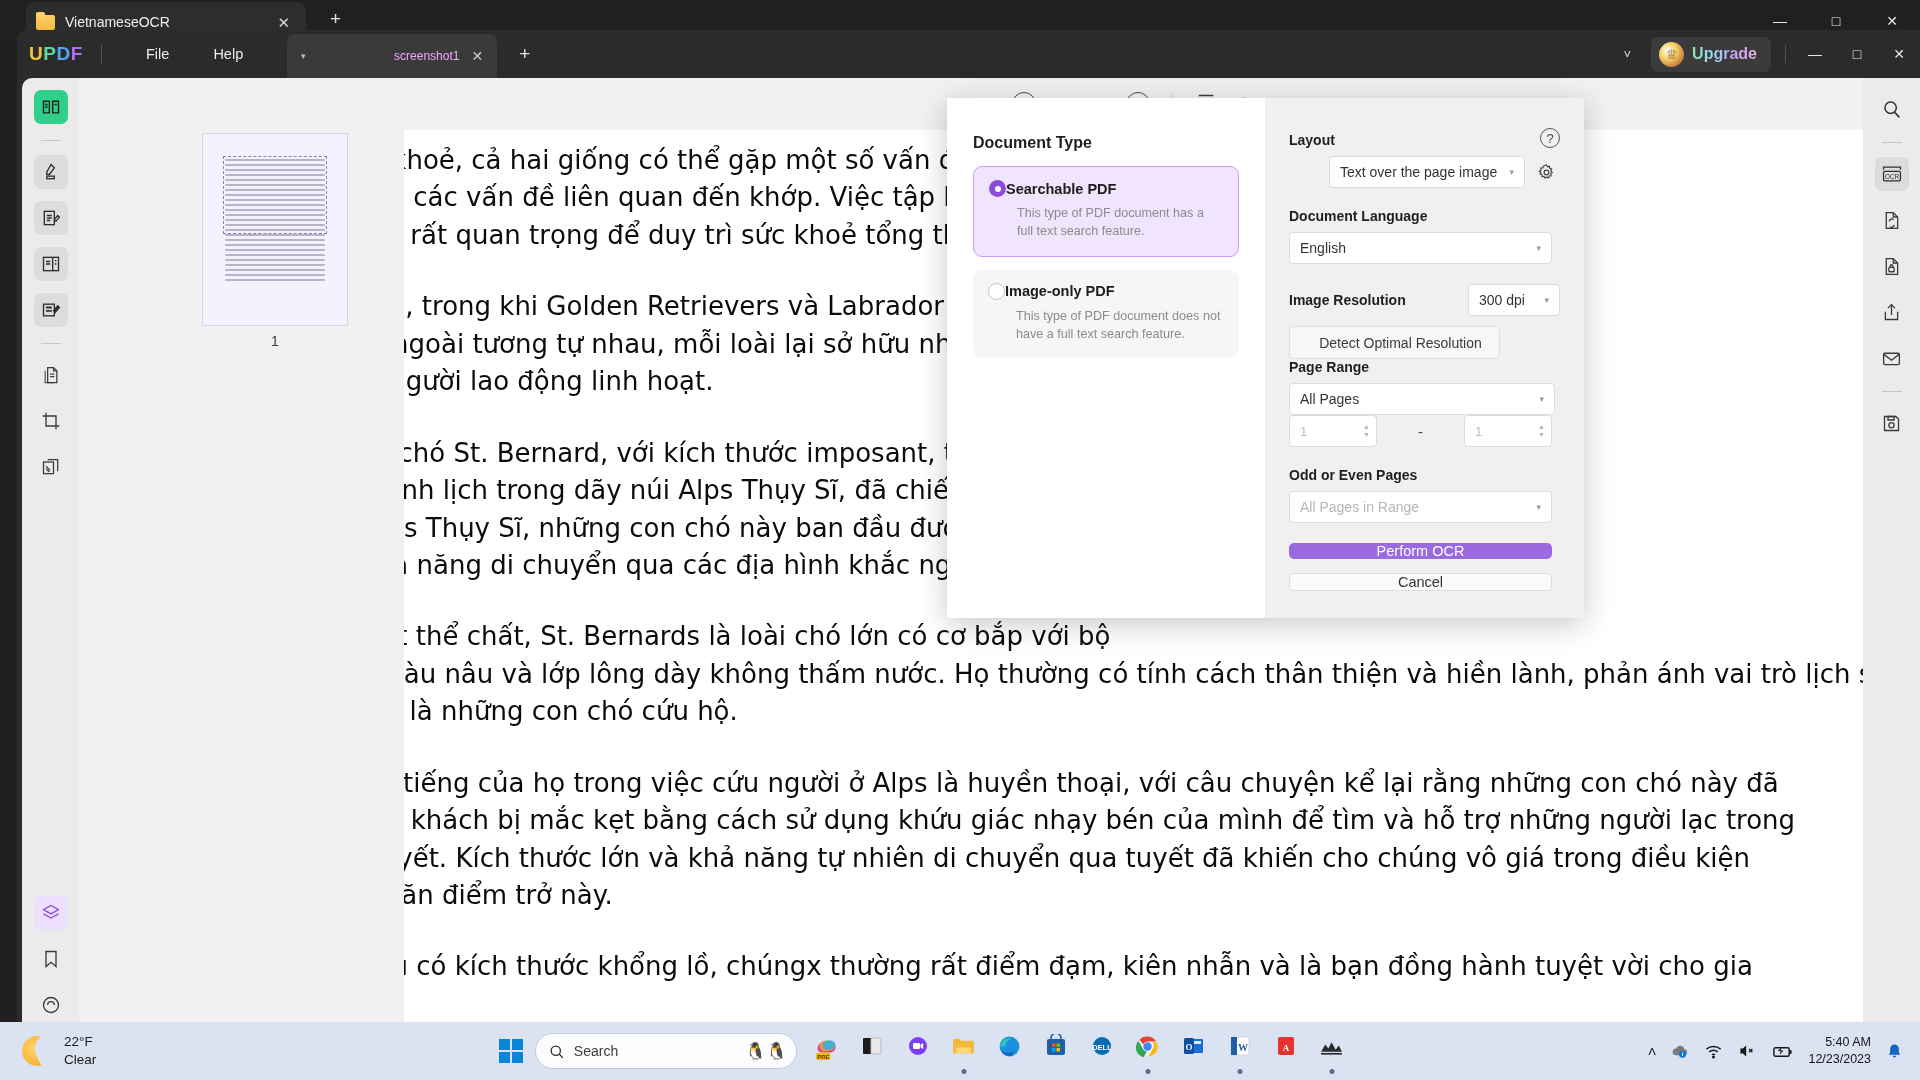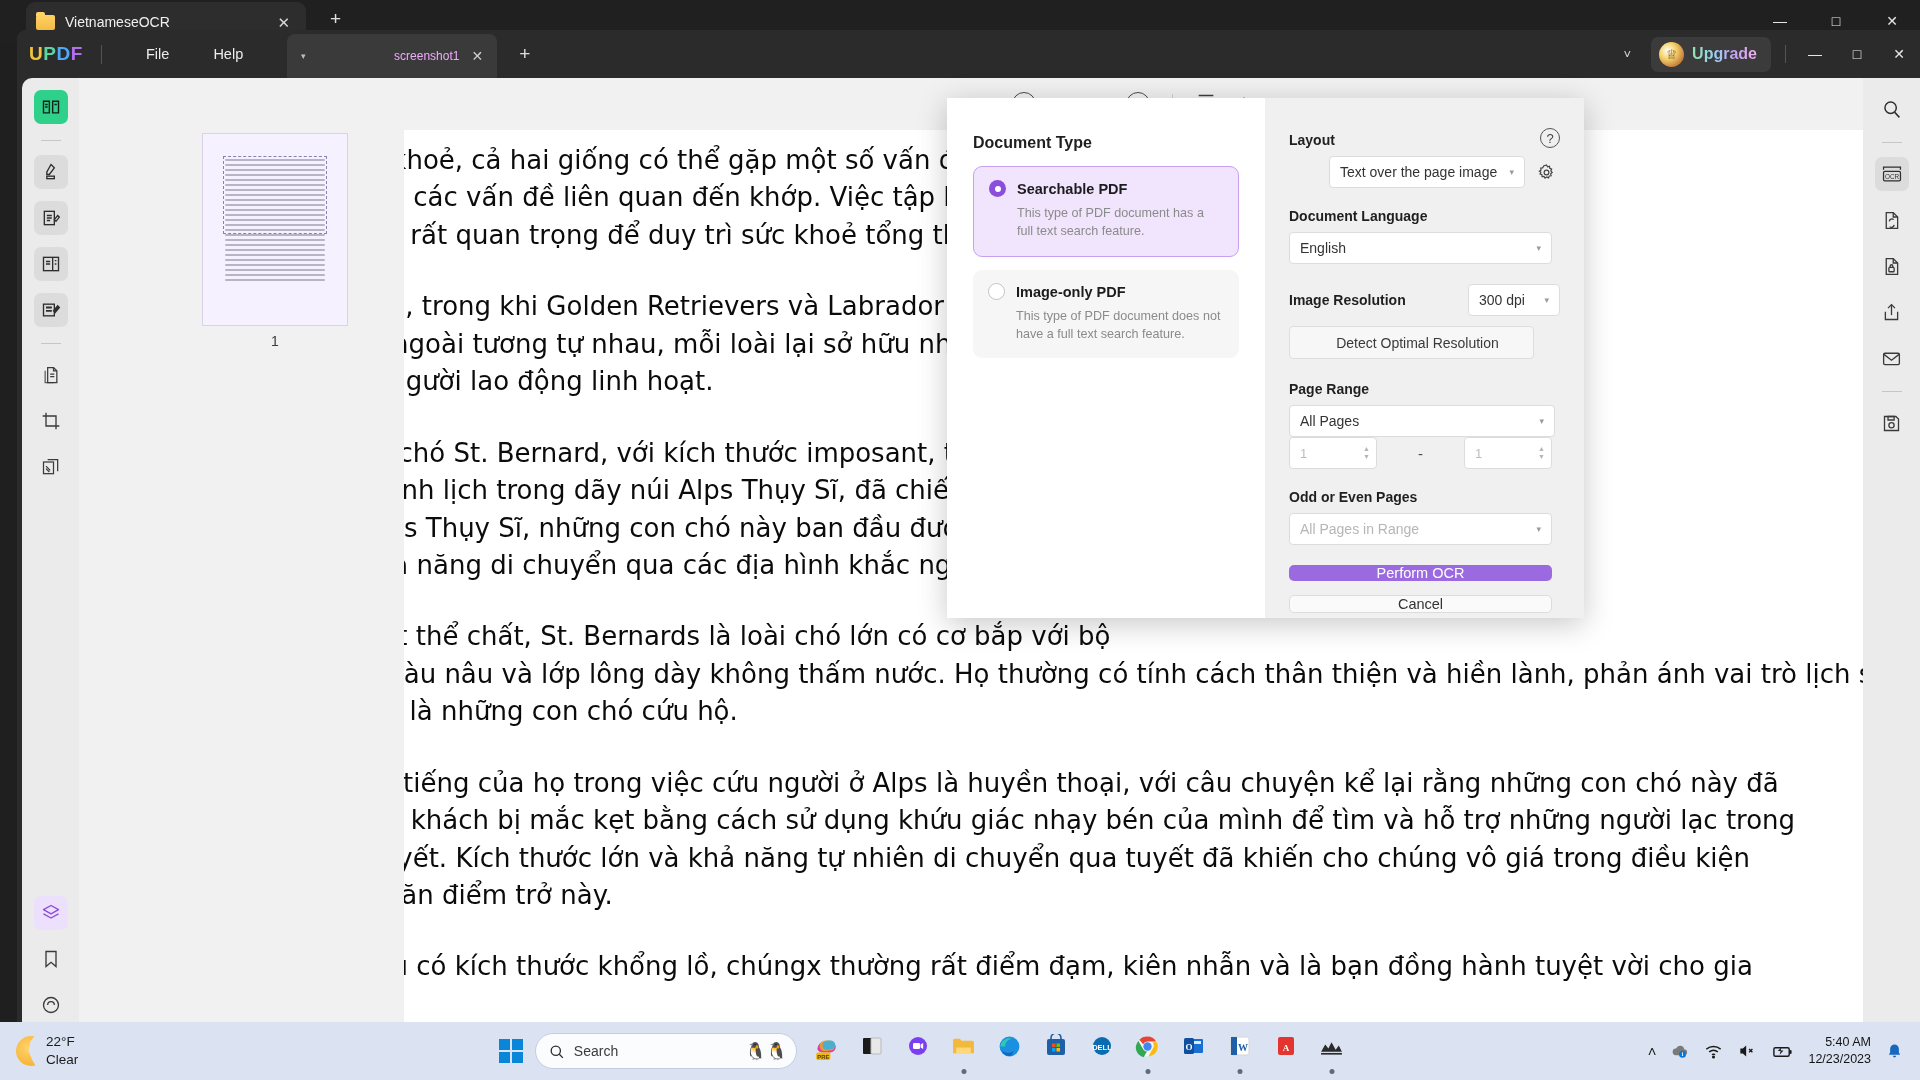--- a/index.html
+++ b/index.html
@@ -168,21 +168,21 @@
     display: flex;
   }
   .ocr-left { width: 318px; padding: 36px 26px 0 26px; }
   .ocr-right { flex: 1; background: #f0f0f0; padding: 34px 24px 0 24px; position: relative; }
   .sect-title { font-size: 16px; font-weight: bold; color: #1f1f1f; margin-bottom: 14px; }
   .doctype-card {
     border-radius: 9px; padding: 13px 15px 15px 15px; margin-bottom: 13px;
     background: #f6f6f6;
   }
   .doctype-card.selected { background: #f1e4fd; border: 1.4px solid #c8a0ef; }
-  .dt-head { display: flex; align-items: flex-end; gap: 11px; }
+  .dt-head { display: flex; align-items: center; }
   .radio {
     width: 17px; height: 17px; border-radius: 50%; border: 1.6px solid #c4c4c4;
     background: #fff; flex: none;
   }
   .radio.on {
     border: none; background: #8b4ddb;
     display: flex; align-items: center; justify-content: center;
   }
   .radio.on:after { content:""; width: 6px; height: 6px; border-radius: 50%; background: #fff; }
   .dt-label { font-size: 14.5px; font-weight: bold; color: #1c1c1c; }
@@ -229,21 +229,21 @@
     flex: 1; height: 34px; border-radius: 5px; background: #fafafa; border: 1px solid #dcdcdc;
     color: #333; display:flex;align-items:center;justify-content:center; font-size: 14.5px;
   }
 
   
   .taskbar {
     position: absolute; left: 0; bottom: 0; width: 1920px; height: 58px;
     background: #dbe3f2; display: flex; align-items: center;
   }
   .weather {
-    display: flex; align-items: center; padding-left: 16px; width: 200px;
+    display: flex; align-items: center; gap: 12px; padding-left: 22px; width: 200px;
   }
   .moon {
     width: 30px; height: 30px; position: relative;
   }
   .moon:before {
     content:""; position:absolute; inset:0; border-radius:50%;
     background: radial-gradient(circle at 40% 40%, #ffd36b, #f5a623);
     clip-path: polygon(0 0,62% 0,48% 18%,42% 50%,55% 82%,66% 100%,0 100%);
   }
   .weather-txt { font-size: 13.5px; color: #1b1b1b; line-height: 1.35; }
@@ -573,21 +573,21 @@
           </div>
 
           <div class="row" style="margin-bottom:10px;">
             <div class="field-label" style="margin:0;flex:1;">Image Resolution</div>
             <div class="select" style="width:92px;">
               <span class="val">300 dpi</span>
               <span class="dcar">▾</span>
             </div>
           </div>
 
-          <div class="btn-outline" style="width:245px;margin-bottom:22px;padding-left:12px;">Detect Optimal Resolution</div>
+          <div class="btn-outline" style="width:211px;padding-left:12px;">Detect Optimal Resolution</div>
 
           <div class="field-label">Page Range</div>
           <div class="select" style="width:266px;">
             <span class="val">All Pages</span>
             <span class="dcar">▾</span>
           </div>
 
           <div class="row" style="width:263px;margin-bottom:20px;">
             <div class="spin">
               <span>1</span>

